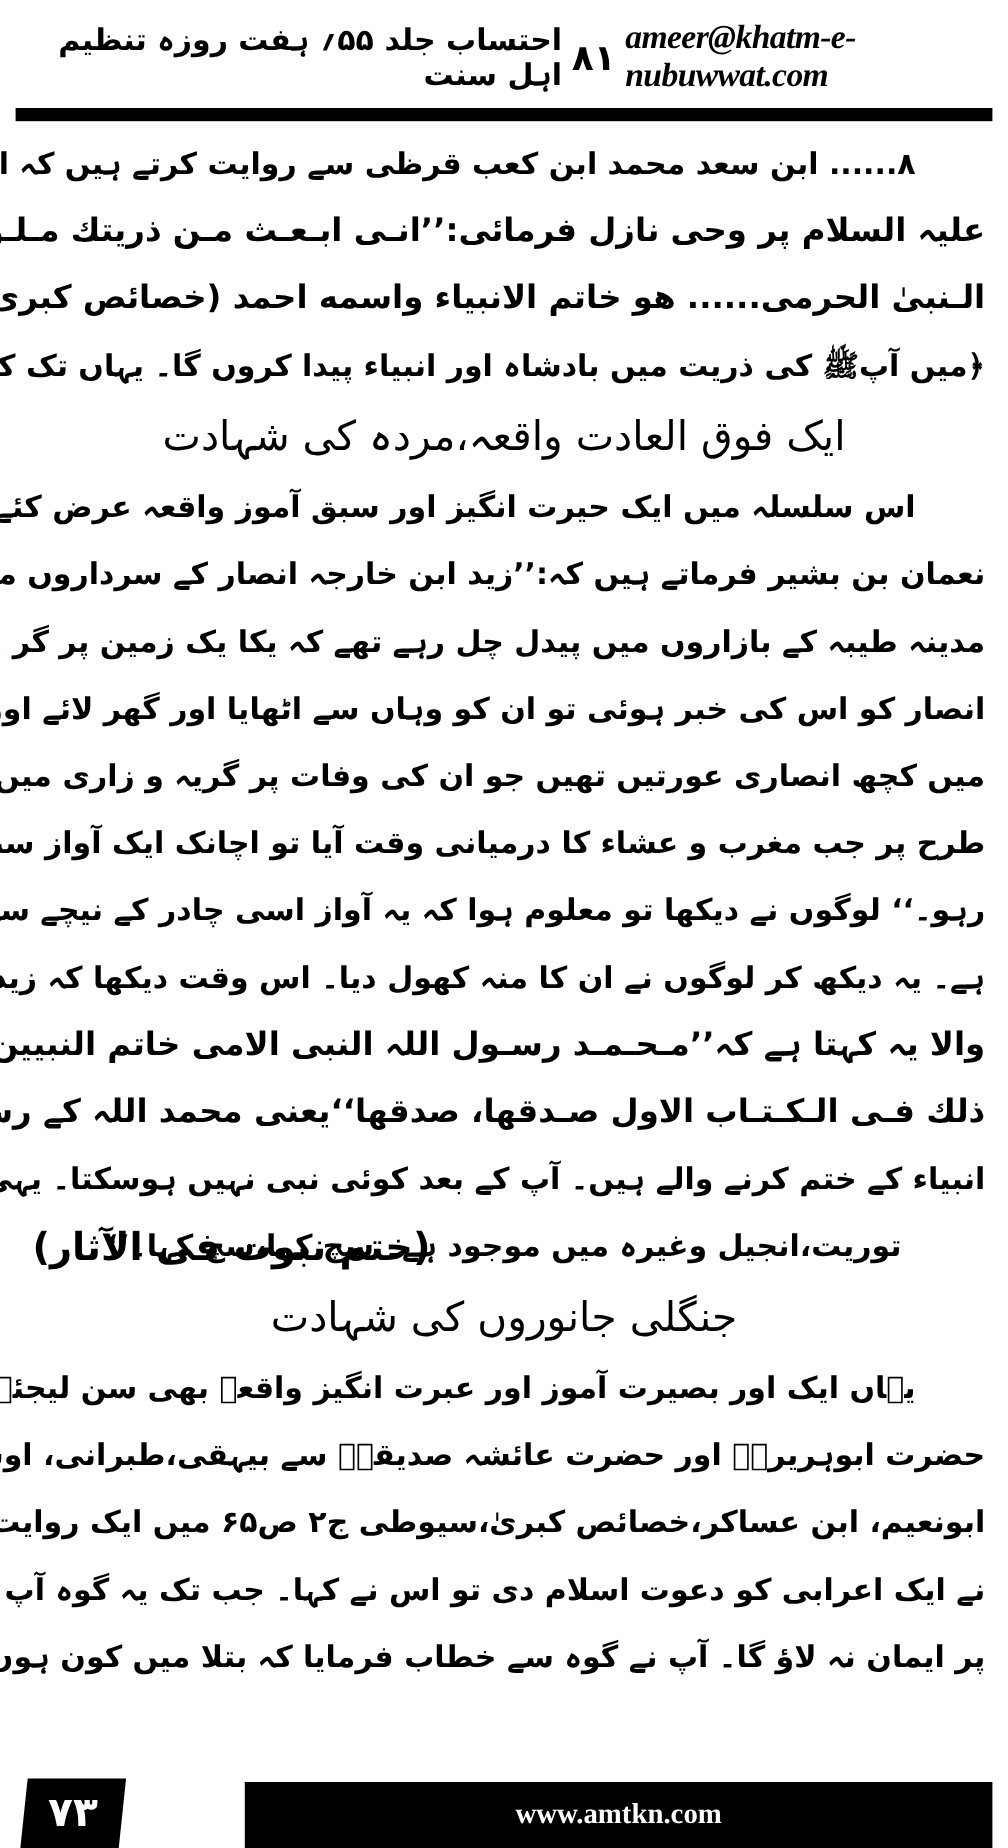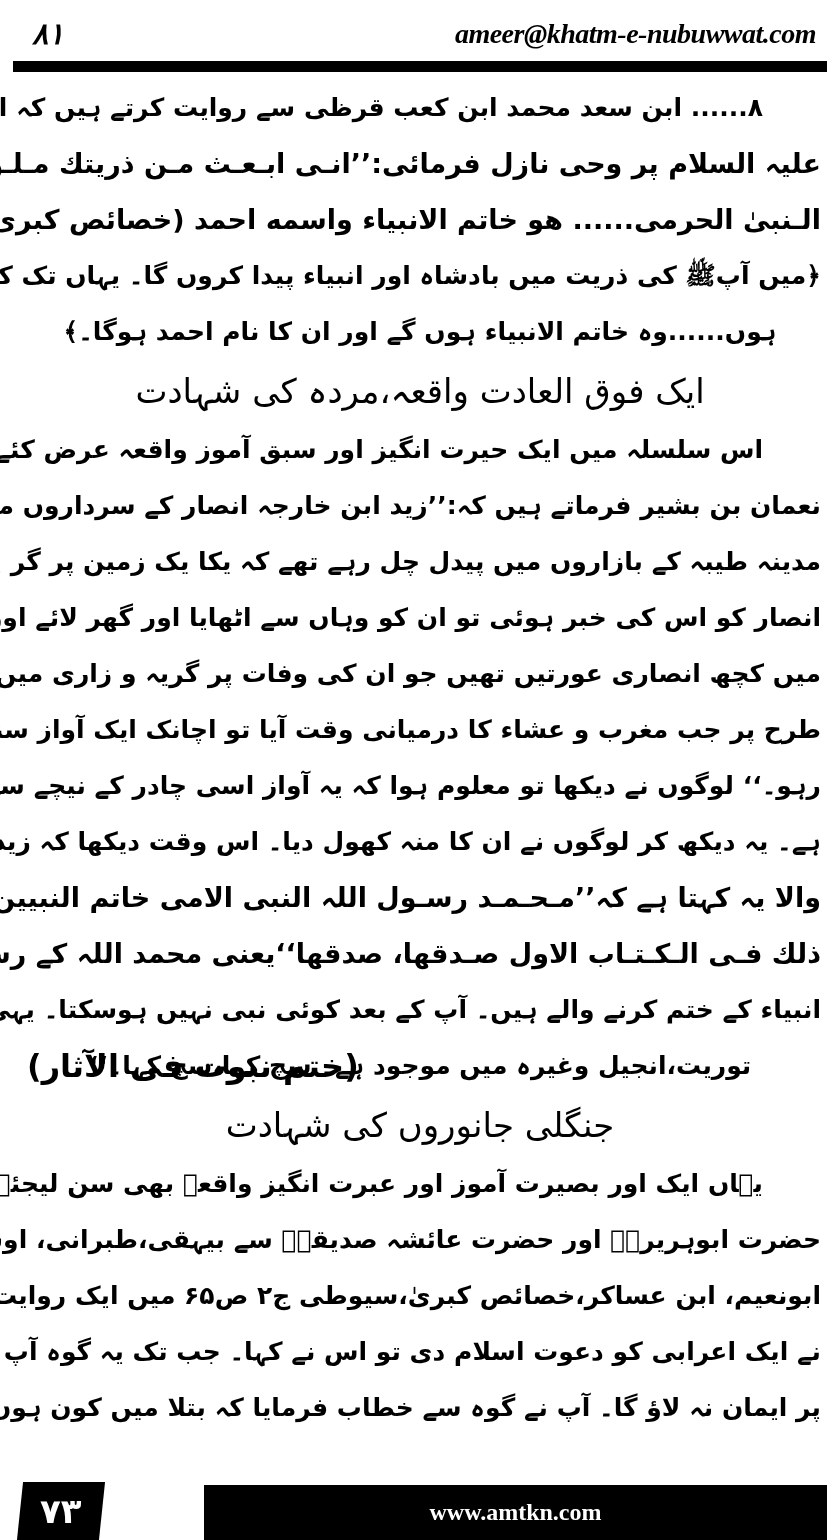--- a/index.html
+++ b/index.html
@@ -12,21 +12,21 @@
 
   
   .hdr{
     display:flex;flex-direction:row-reverse;align-items:center;
     justify-content:space-between;padding:16px 24px 6px 24px;direction:ltr;
   }
   .hdr-email{
     font-family:"Liberation Serif",serif;font-weight:bold;
     font-size:28px;letter-spacing:-0.5px;direction:ltr;font-style:italic;
   }
-  .hdr-num{font-weight:bold;font-size:30px;direction:rtl;padding:0 8px;font-style:italic;}
+  .hdr-num{font-weight:bold;font-size:30px;direction:rtl;padding:0 8px;}
   .hdr-title{font-weight:bold;font-size:25px;direction:rtl;}
   .rule{height:11px;background:#000;margin:4px 13px 8px 13px;}
 
   
   .txt{
     direction:rtl;font-weight:bold;font-size:25px;line-height:56px;
     margin:0 19px;white-space:nowrap;
     text-align:justify;text-align-last:justify;
   }
   .indent{padding-right:58px;}
@@ -64,28 +64,28 @@
   }
 </style>
 </head>
 <body>
 
 <div class="page">
 
   <div class="hdr">
     <div class="hdr-email">ameer@khatm-e-nubuwwat.com</div>
     <div class="hdr-num">۸۱</div>
+    <div class="hdr-title">احتساب جلد ۵۵؍ ہفت روزہ تنظیم اہل سنت</div>
   </div>
   <div class="rule"></div>
 
   <div class="txt indent">۸...... ابن سعد محمد ابن کعب قرظی سے روایت کرتے ہیں کہ اللہ تعالیٰ نے حضرت یعقوب</div>
   <div class="txt ar">علیہ السلام پر وحی نازل فرمائی:’’انـی ابـعـث مـن ذریتك مـلـوكـاً وانبیاء حتیٰ البعث</div>
   <div class="txt ar">الـنبیٰ الحرمی...... ھو خاتم الانبیاء واسمه احمد (خصائص کبریٰ ص۹ ج۱)‘‘</div>
   <div class="txt">﴿میں آپﷺ کی ذریت میں بادشاہ اور انبیاء پیدا کروں گا۔ یہاں تک کہ حرم والے نبی مبعوث</div>
-  <div class="txt center">ہوں......وہ خاتم الانبیاء ہوں گے اور ان کا نام احمد ہوگا۔﴾</div>
 
   <div class="h-sec">ایک فوق العادت واقعہ،مردہ کی شہادت</div>
 
   <div class="txt indent">اس سلسلہ میں ایک حیرت انگیز اور سبق آموز واقعہ عرض کئے بغیر نہیں رہ سکتا۔ حضرت</div>
   <div class="txt">نعمان بن بشیر فرماتے ہیں کہ:’’زید ابن خارجہ انصار کے سرداروں میں سے تھے۔ ایک روز وہ</div>
   <div class="txt">مدینہ طیبہ کے بازاروں میں پیدل چل رہے تھے کہ یکا یک زمین پر گر پڑے اور فوراً وفات پا گئے۔</div>
   <div class="txt">انصار کو اس کی خبر ہوئی تو ان کو وہاں سے اٹھایا اور گھر لائے اور چاروں طرف سے ڈھانپ دیا۔ گھر</div>
   <div class="txt">میں کچھ انصاری عورتیں تھیں جو ان کی وفات پر گریہ و زاری میں مبتلا تھیں اور کچھ مرد جمع تھے۔ اس</div>
   <div class="txt">طرح پر جب مغرب و عشاء کا درمیانی وقت آیا تو اچانک ایک آواز سنی گئی کہ:’’چپ رہو! چپ</div>
   <div class="txt">رہو۔‘‘ لوگوں نے دیکھا تو معلوم ہوا کہ یہ آواز اسی چادر کے نیچے سے آ رہی ہے جس میں میت</div>

